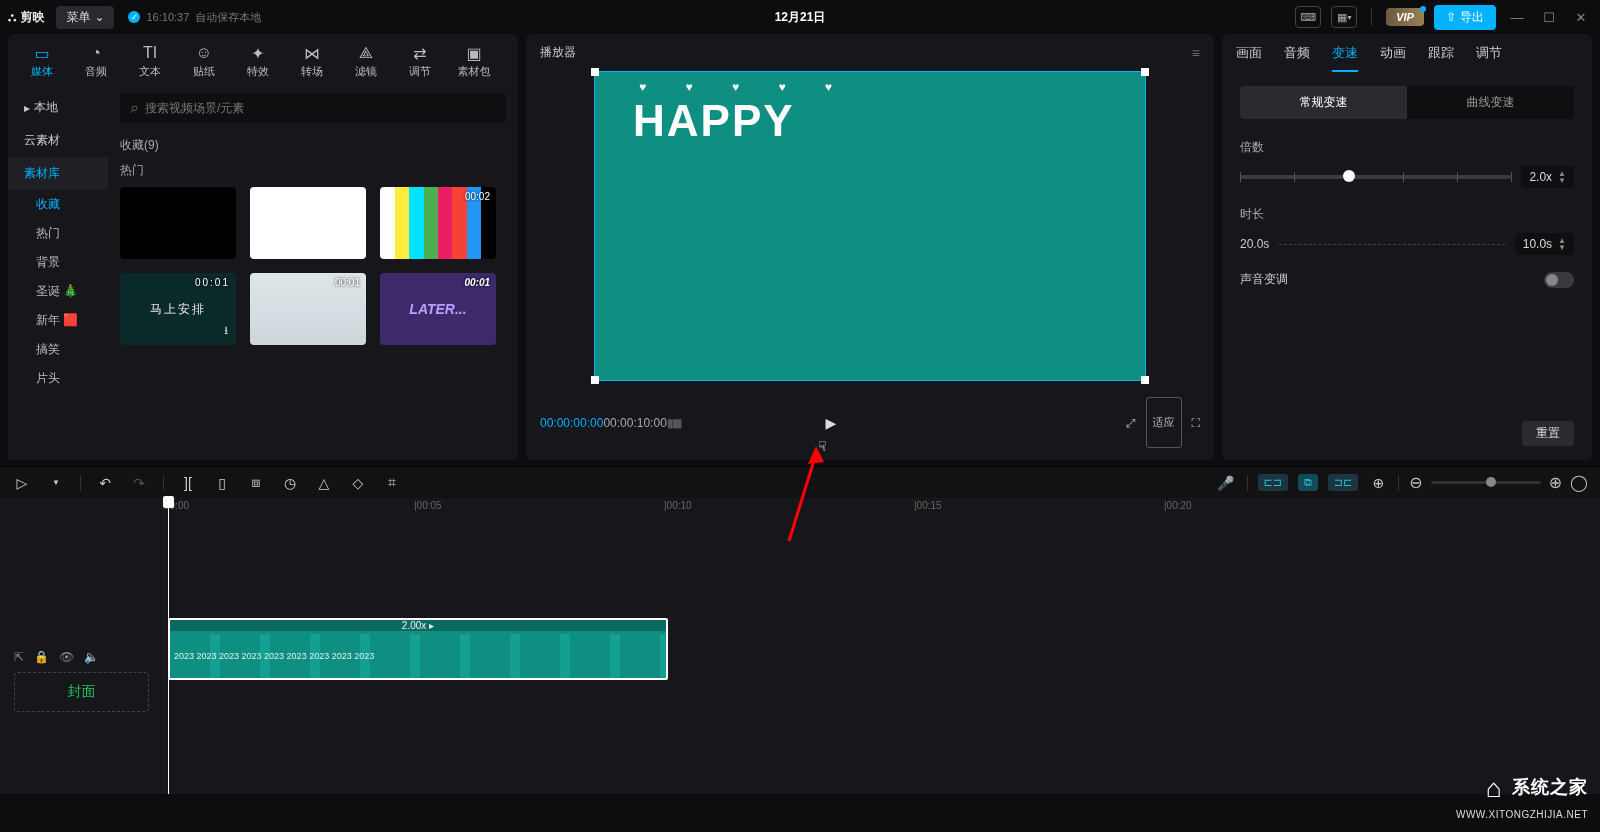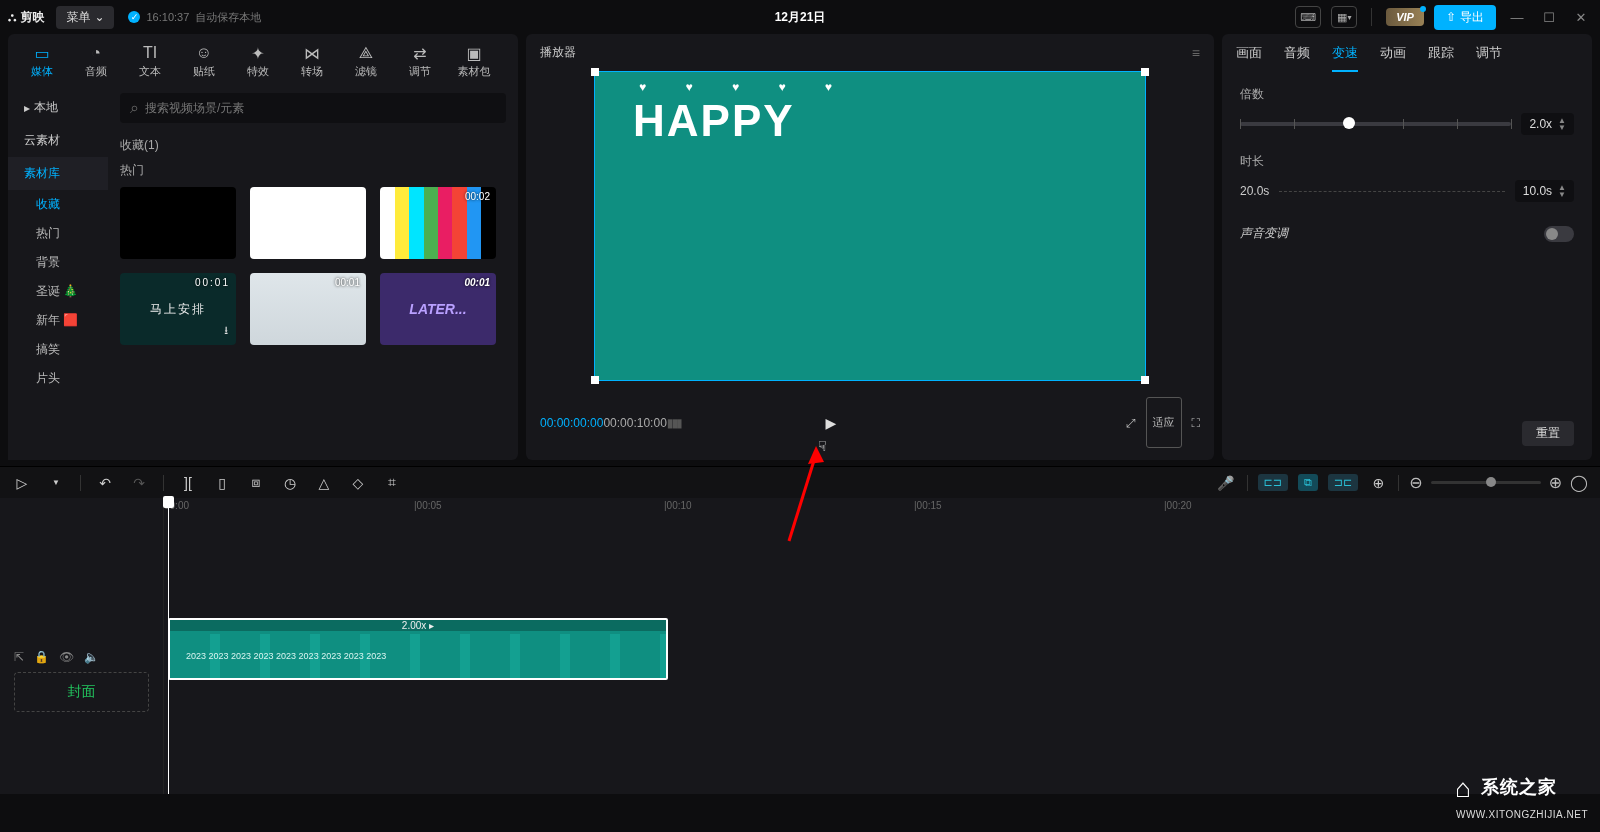--- a/index.html
+++ b/index.html
@@ -71,24 +71,24 @@
 .seg-toggle{ display:flex; background:#0f0f12; border-radius:4px; overflow:hidden; margin-bottom:20px;}
 .seg-toggle div{ flex:1; text-align:center; padding:8px 0; cursor:pointer; color:#999;}
 .seg-toggle .active{ background:#2a2a2f; color:#fff;}
 .prop-label{ color:#aaa; font-size:12px; margin-bottom:10px;}
 .slider-row{ display:flex; align-items:center; gap:10px; margin-bottom:18px;}
 .slider-track{ flex:1; height:4px; background:#3a3a40; border-radius:2px; position:relative;}
 .slider-tick{position:absolute;top:-3px;width:1px;height:10px;background:#555;}
 .slider-thumb{ position:absolute; top:-5px; width:12px; height:12px; border-radius:50%; background:#fff;}
 .num-box{ background:#0f0f12; border-radius:4px; padding:4px 8px; display:flex; align-items:center; gap:6px; color:#ddd;}
 .stepper{display:flex;flex-direction:column;font-size:8px;color:#888;line-height:7px;}
-.dur-row{ display:flex; align-items:center; gap:10px; margin-bottom:23px;}
+.dur-row{ display:flex; align-items:center; gap:10px; margin-bottom:16px;}
 .dur-row .from{ color:#ccc;}
 .dur-dash{ flex:1; height:1px; border-top:1px dashed #444;}
-.toggle-row{ display:flex; align-items:center; justify-content:space-between; color:#ccc; margin-bottom:20px;font-style:italic;}
+.toggle-row{ display:flex; align-items:center; justify-content:space-between; color:#ccc; margin-bottom:20px;}
 .switch{ width:30px; height:16px; background:#3a3a40; border-radius:8px; position:relative;}
 .switch::after{content:"";position:absolute;left:2px;top:2px;width:12px;height:12px;border-radius:50%;background:#888;}
 .reset-row{ display:flex; justify-content:flex-end; margin-top:auto;}
 .reset-btn{ background:#2a2a2f; color:#ddd; border-radius:4px; padding:4px 14px; font-size:12px; cursor:pointer;}
 .inspector{display:flex;flex-direction:column;}
 .insp-body{flex:1;display:flex;flex-direction:column;}
 
 .timeline-toolbar{ height:32px; background:#121214; display:flex; align-items:center; padding:0 12px; gap:14px; border-top:1px solid #000; margin-top:6px;}
 .tl-ico{ color:#ccc; font-size:14px; cursor:pointer; width:20px; text-align:center;}
 .tl-ico.dim{color:#555;}
@@ -105,25 +105,25 @@
 .tl-left-ctrl{ display:flex; gap:10px; padding:4px 14px; color:#888; font-size:12px;}
 .cover-btn{ margin:4px 14px; border:1px dashed #444; color:#22c55e; font-size:14px; text-align:center; padding:10px 0; border-radius:4px; cursor:pointer;}
 .tl-body{ flex:1; position:relative;}
 .ruler{ height:20px; position:relative; font-size:10px; color:#666;}
 .ruler .mark{position:absolute;top:2px;}
 .playhead{position:absolute;top:0;bottom:0;width:1px;background:#fff;left:4px;}
 .playhead::before{content:"";position:absolute;top:-2px;left:-5px;width:11px;height:12px;background:#fff;border-radius:2px;}
 .clip-track{ position:absolute; top:120px; left:4px; width:500px; height:62px; background:#0f8f81; border:2px solid #fff; border-radius:2px; overflow:hidden;}
 .clip-track .speed-lbl{position:absolute;top:0;left:0;right:0;text-align:center;font-size:10px;color:#eee;background:rgba(0,0,0,.25);}
 .clip-strip{position:absolute;top:14px;left:0;right:0;bottom:0;background:repeating-linear-gradient(90deg,#0f8f81 0 40px,#13a091 40px 50px);display:flex;align-items:center;}
-.clip-strip span{font-size:9px;color:#d8f4f0;padding:0 16px;white-space:nowrap;}
+.clip-strip span{font-size:9px;color:#d8f4f0;padding:0 4px;white-space:nowrap;}
 
 .cursor-img{position:absolute;left:818px;top:438px;color:#fff;font-size:14px;pointer-events:none;}
 .red-arrow{position:absolute;left:784px;top:446px;pointer-events:none;}
-.watermark{position:absolute;right:12px;bottom:10px;color:#fff;font-family:Arial;text-align:center;}
+.watermark{position:absolute;right:12px;bottom:10px;color:#fff;font-family:Arial;text-align:right;}
 .watermark .cn{font-size:18px;font-weight:bold;letter-spacing:1px;}
 .watermark .en{font-size:10px;color:#ddd;letter-spacing:0.5px;margin-top:20px;}
 .watermark .house{display:inline-block;margin-right:6px;font-size:26px;vertical-align:middle;}
 </style>
 </head>
 <body>
 
 <div class="titlebar">
   <div class="logo">
     <span>⛬</span>
@@ -217,21 +217,21 @@
             <div class="sub">新年 🟥</div>
             <div class="sub">搞笑</div>
             <div class="sub">片头</div>
           </div>
       </div>
       <div class="media-content">
         <div class="search">
           <span style="color:#666">⌕</span>
           <input placeholder="搜索视频场景/元素" style="">
         </div>
-        <div class="section-label">收藏(1)</div>
+        <div class="section-label">收藏(9)</div>
         <div class="section-label">热门</div>
         <div class="thumbs" id="thumbs">
             <div class="thumb th-black"></div>
             <div class="thumb th-white"></div>
             <div class="thumb th-bars">
               <div class="dur">00:02</div>
             </div>
             <div class="thumb th-text">
               <div class="dur">00:01</div>
               <span>马上安排</span>
@@ -280,20 +280,24 @@
   <div class="panel inspector">
     <div class="insp-tabs" id="insp-tabs">
         <div class="insp-tab">画面</div>
         <div class="insp-tab">音频</div>
         <div class="insp-tab active">变速</div>
         <div class="insp-tab">动画</div>
         <div class="insp-tab">跟踪</div>
         <div class="insp-tab">调节</div>
       </div>
     <div class="insp-body">
+      <div class="seg-toggle">
+        <div class="active">常规变速</div>
+        <div>曲线变速</div>
+      </div>
       <div class="prop-label">倍数</div>
       <div class="slider-row">
         <div class="slider-track">
           <div class="slider-tick" style="left:0%"></div>
           <div class="slider-tick" style="left:20%"></div>
           <div class="slider-tick" style="left:40%"></div>
           <div class="slider-tick" style="left:60%"></div>
           <div class="slider-tick" style="left:80%"></div>
           <div class="slider-tick" style="left:100%"></div>
           <div class="slider-thumb" style="left:38%"></div>

